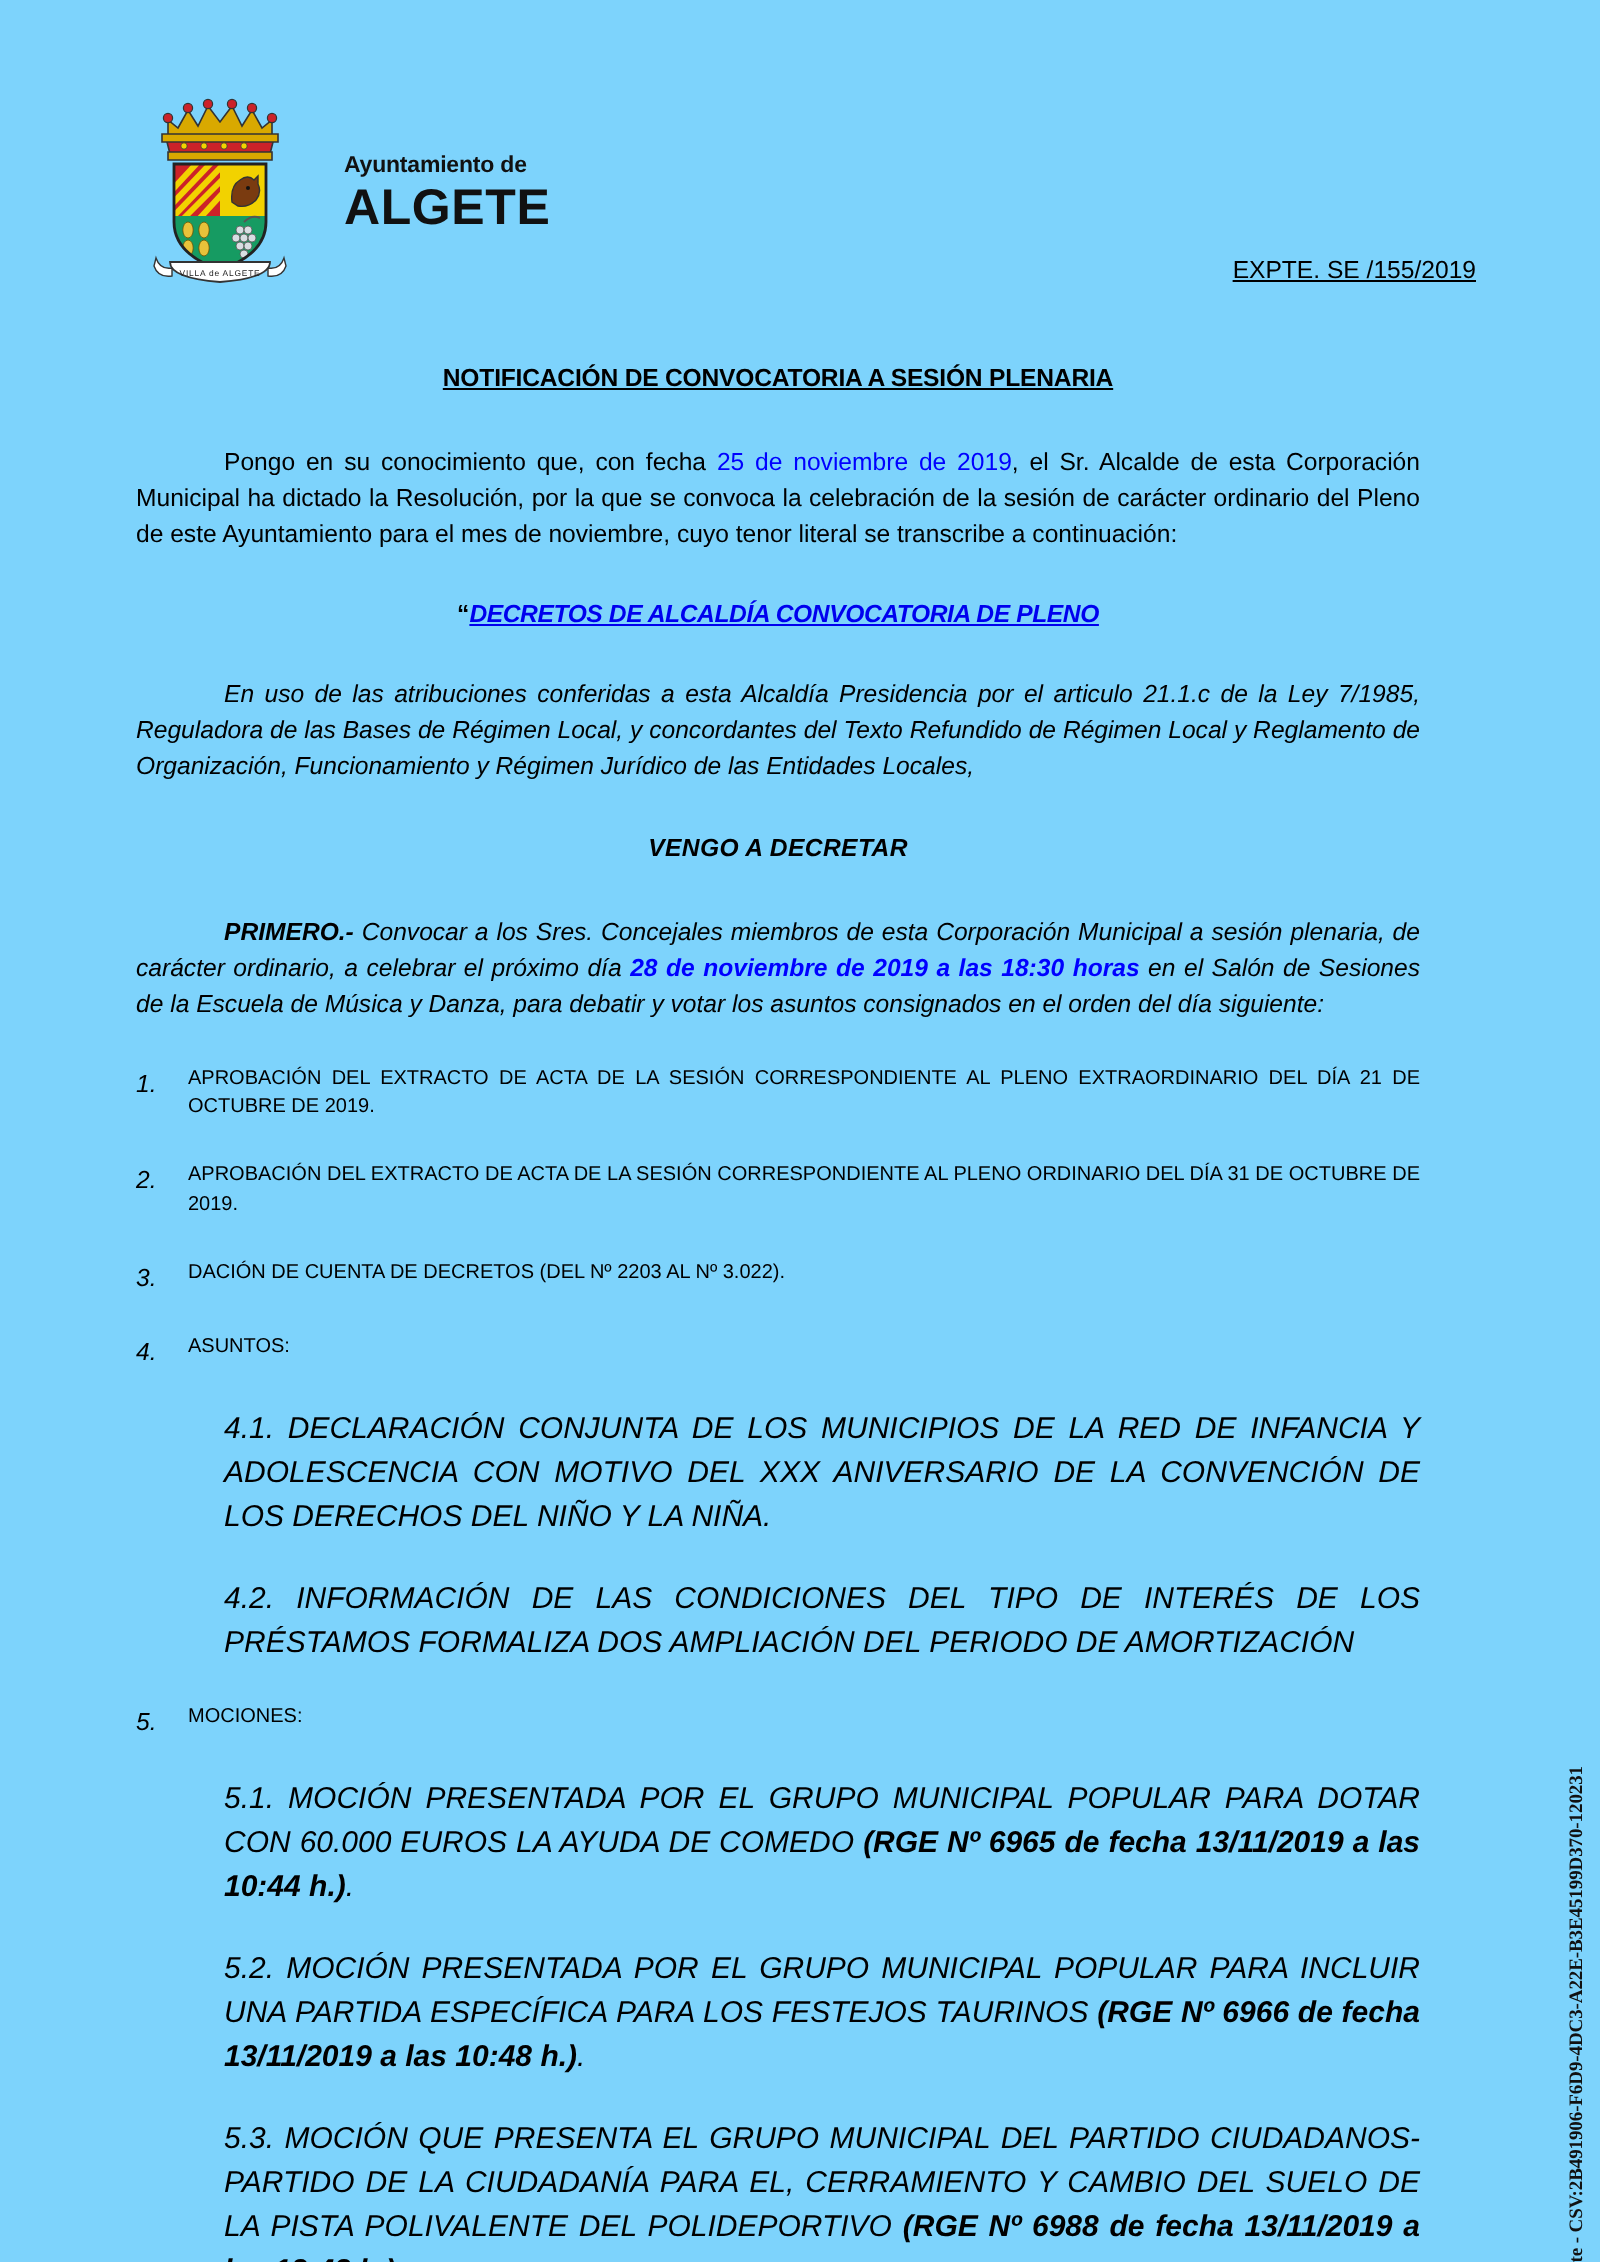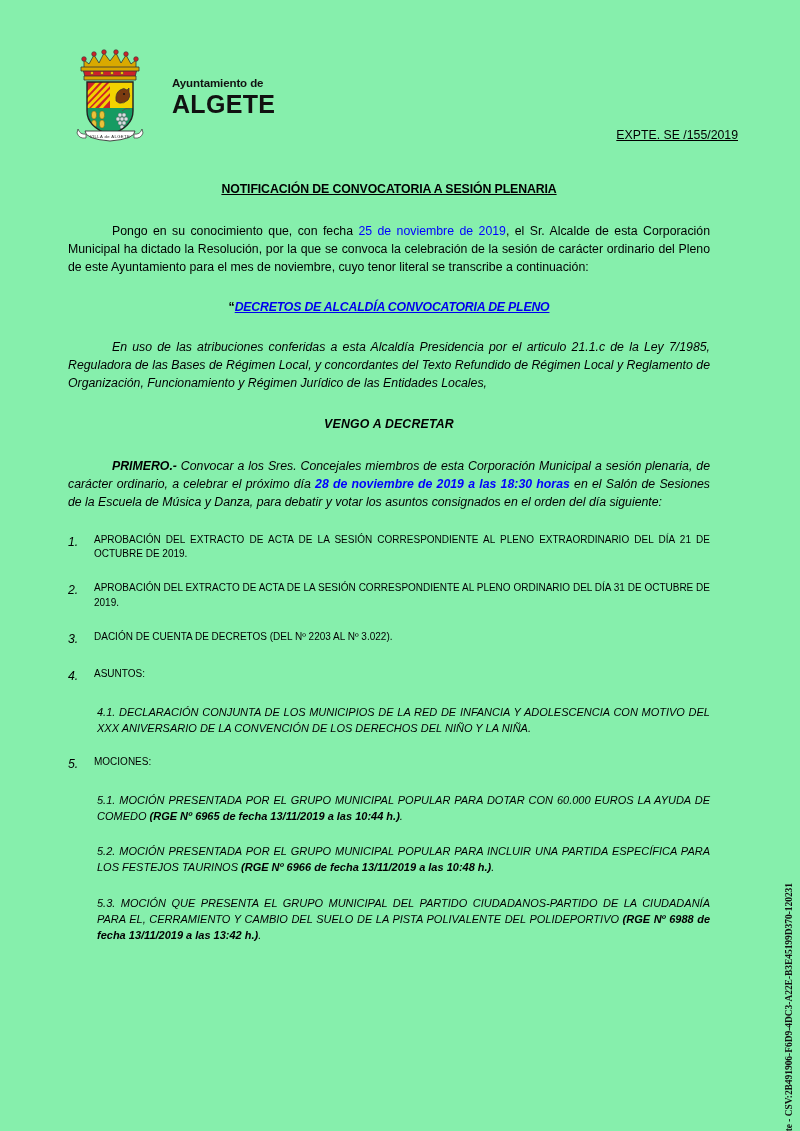--- a/index.html
+++ b/index.html
@@ -15,21 +15,21 @@
     color: #000000;
     overflow: hidden;
   }
 
   
   .page {
     position: absolute;
     left: 0; top: 0;
     width: 800px;
     height: 1131px;
-    background: #86efac;
+    background: #7dd3fc;
   }
 
   
   .header {
     position: absolute;
     left: 72px;
     top: 38px;
     width: 420px;
     height: 105px;
     display: flex;
@@ -140,22 +140,22 @@
   .agenda-text {
     flex: 1 1 auto;
     font-size: 10px;
     line-height: 1.47;
     text-align: justify;
     text-justify: inter-word;
   }
   .agenda-text.lastline-left { text-align-last: left; }
 
   .sub-item {
-    margin-left: 29px;
-    font-size: 11px;
+    margin-left: 44px;
+    font-size: 15px;
     font-style: italic;
     line-height: 1.47;
     text-align: justify;
     text-justify: inter-word;
     margin-bottom: 19px;
   }
 
   
   .csv-strip {
     position: absolute;
@@ -292,20 +292,21 @@
         <div class="agenda-num">3.</div>
         <div class="agenda-text lastline-left">DACIÓN DE CUENTA DE DECRETOS (DEL Nº 2203 AL Nº 3.022).</div>
       </div>
 
       <div class="agenda-item">
         <div class="agenda-num">4.</div>
         <div class="agenda-text lastline-left">ASUNTOS:</div>
       </div>
 
       <div class="sub-item">4.1. DECLARACIÓN CONJUNTA DE LOS MUNICIPIOS DE LA RED DE INFANCIA Y ADOLESCENCIA CON MOTIVO DEL XXX ANIVERSARIO DE LA CONVENCIÓN DE LOS DERECHOS DEL NIÑO Y LA NIÑA.</div>
+      <div class="sub-item">4.2. INFORMACIÓN DE LAS CONDICIONES DEL TIPO DE INTERÉS DE LOS PRÉSTAMOS FORMALIZA DOS AMPLIACIÓN DEL PERIODO DE AMORTIZACIÓN</div>
 
       <div class="agenda-item">
         <div class="agenda-num">5.</div>
         <div class="agenda-text lastline-left">MOCIONES:</div>
       </div>
 
       <div class="sub-item"><span>5.1. MOCIÓN PRESENTADA POR EL GRUPO MUNICIPAL POPULAR PARA DOTAR CON 60.000 EUROS LA AYUDA DE COMEDO </span><span class="bi">(RGE Nº 6965 de fecha 13/11/2019 a las 10:44 h.)</span><span>.</span></div>
 
       <div class="sub-item"><span>5.2. MOCIÓN PRESENTADA POR EL GRUPO MUNICIPAL POPULAR PARA INCLUIR UNA PARTIDA ESPECÍFICA PARA LOS FESTEJOS TAURINOS </span><span class="bi">(RGE Nº 6966 de fecha 13/11/2019 a las 10:48 h.)</span><span>.</span></div>
 

